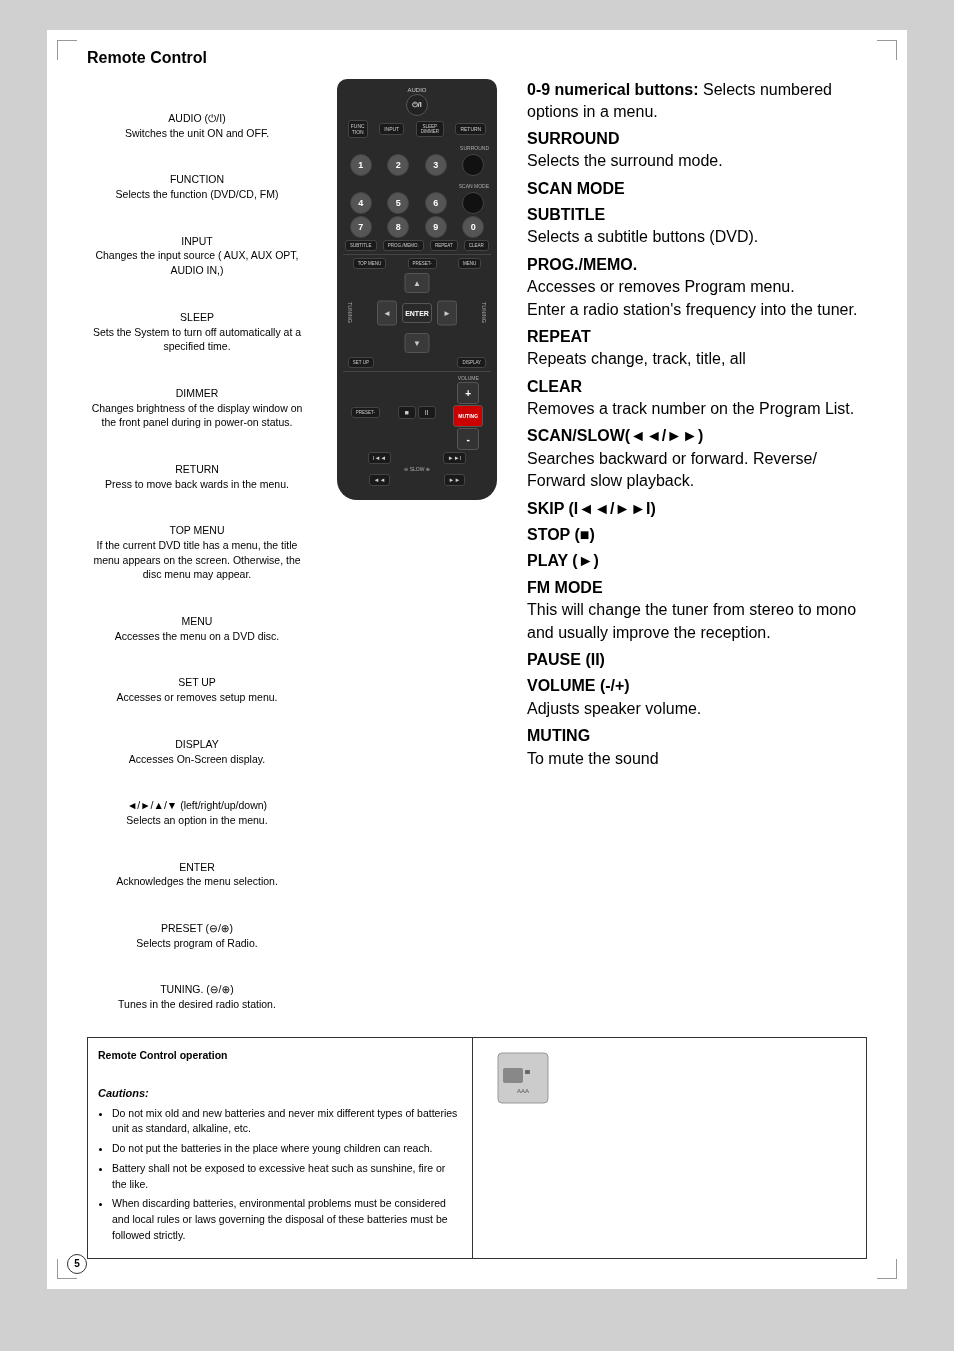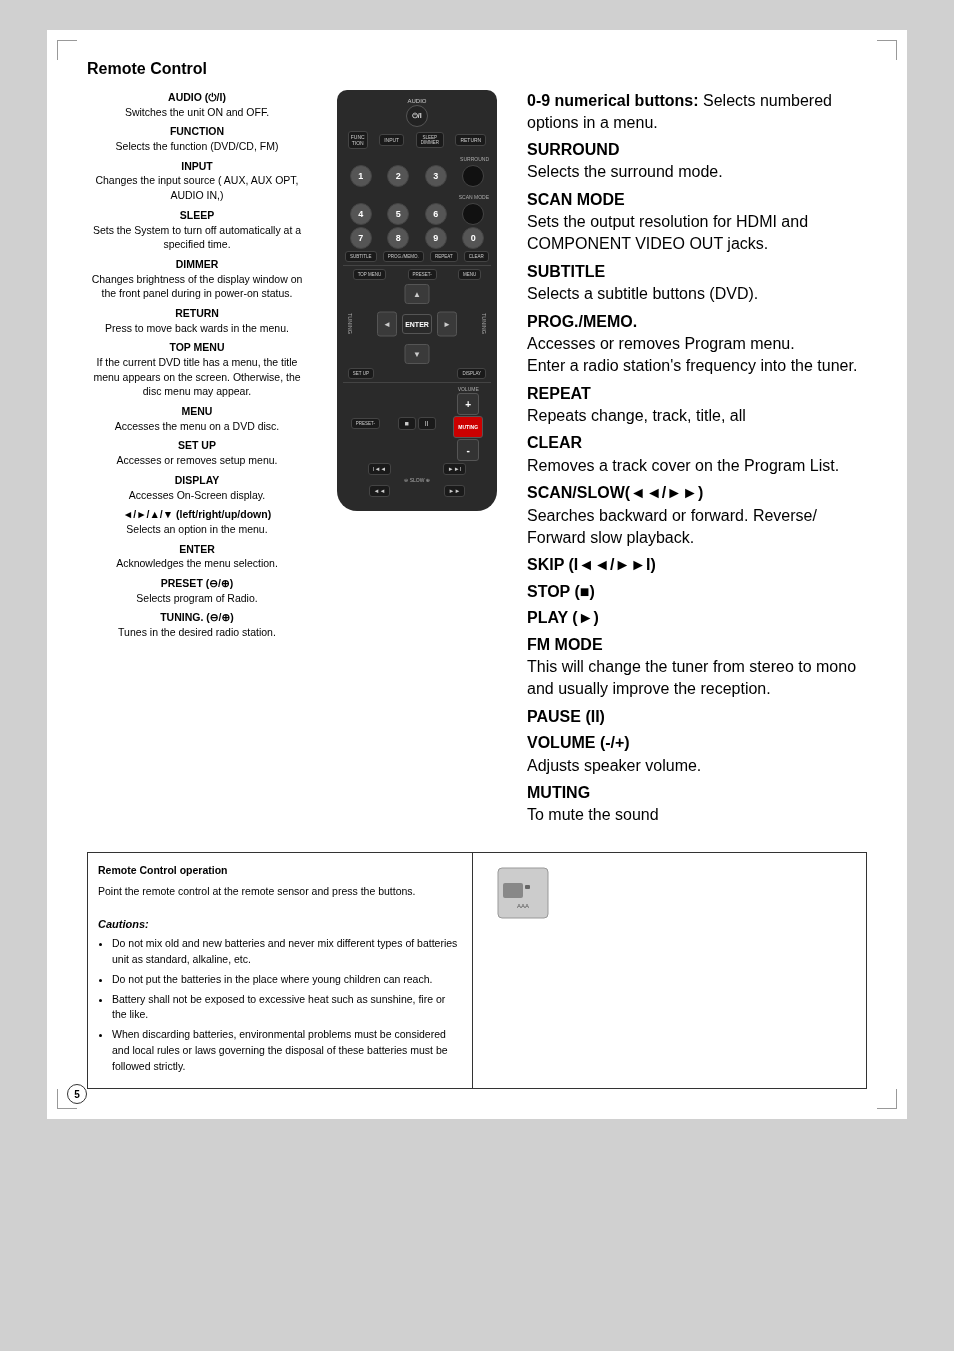--- a/index.html
+++ b/index.html
@@ -10,21 +10,21 @@
       width: 954px;
       min-height: 1351px;
       display: flex;
       justify-content: center;
       align-items: flex-start;
     }
     .page {
       background: #ffffff;
       width: 860px;
       margin: 30px auto;
-      padding: 30px 40px 30px 40px;
+      padding: 19px 40px 30px 40px;
       position: relative;
     }
     
     .corner-mark {
       position: absolute;
       width: 20px;
       height: 20px;
       border-color: #999;
     }
     .corner-mark.tl { top: 10px; left: 10px; border-top: 1px solid #999; border-left: 1px solid #999; }
@@ -41,22 +41,23 @@
       display: flex;
       gap: 10px;
     }
     .left-col {
       width: 220px;
       font-size: 10.5px;
       text-align: center;
       line-height: 1.4;
     }
     .left-col .item-label {
-      font-weight: bold;
+      font-weight: normal;
       display: block;
+      margin-top: 32px;
     }
     .left-col .item-desc {
       display: block;
       margin-bottom: 5px;
     }
     .center-col {
       width: 200px;
       display: flex;
       justify-content: center;
       align-items: flex-start;
@@ -400,37 +401,36 @@
       <div class="item-group">
         <span class="item-label">0-9 numerical buttons:</span>
         <span>Selects numbered options in a menu.</span>
       </div>
       <div class="item-group">
         <div><span class="item-label">SURROUND</span></div>
         <span class="item-desc">Selects the surround mode.</span>
       </div>
       <div class="item-group">
         <div><span class="item-label">SCAN MODE</span></div>
-        <span class="item-desc">Sets the output resolution for HDMI and COMPONENT VIDEO OUT jacks.</span>
       </div>
       <div class="item-group">
         <div><span class="item-label">SUBTITLE</span></div>
         <span class="item-desc">Selects a subtitle buttons (DVD).</span>
       </div>
       <div class="item-group">
         <div><span class="item-label">PROG./MEMO.</span></div>
         <span class="item-desc">Accesses or removes Program menu.<br>Enter a radio station's frequency into the tuner.</span>
       </div>
       <div class="item-group">
         <div><span class="item-label">REPEAT</span></div>
         <span class="item-desc">Repeats change, track, title, all</span>
       </div>
       <div class="item-group">
         <div><span class="item-label">CLEAR</span></div>
-        <span class="item-desc">Removes a track cover on the Program List.</span>
+        <span class="item-desc">Removes a track number on the Program List.</span>
       </div>
       <div class="item-group">
         <div><span class="item-label">SCAN/SLOW(◄◄/►►)</span></div>
         <span class="item-desc">Searches backward or forward. Reverse/ Forward slow playback.</span>
       </div>
       <div class="item-group">
         <div><span class="item-label">SKIP (I◄◄/►►I)</span></div>
       </div>
       <div class="item-group">
         <div><span class="item-label">STOP (■)</span></div>
@@ -452,21 +452,20 @@
       <div class="item-group">
         <div><span class="item-label">MUTING</span></div>
         <span class="item-desc">To mute the sound</span>
       </div>
     </div>
   </div>
 
   <div class="info-boxes">
     <div class="info-box info-box-left">
       <h4>Remote Control operation</h4>
-      <p>Point the remote control at the remote sensor and press the buttons.</p>
       <br>
       <div class="caution-title">Cautions:</div>
       <ul>
         <li>Do not mix old and new batteries and never mix different types of batteries unit as standard, alkaline, etc.</li>
         <li>Do not put the batteries in the place where young children can reach.</li>
         <li>Battery shall not be exposed to excessive heat such as sunshine, fire or the like.</li>
         <li>When discarding batteries, environmental problems must be considered and local rules or laws governing the disposal of these batteries must be followed strictly.</li>
       </ul>
     </div>
     <div class="info-box">

